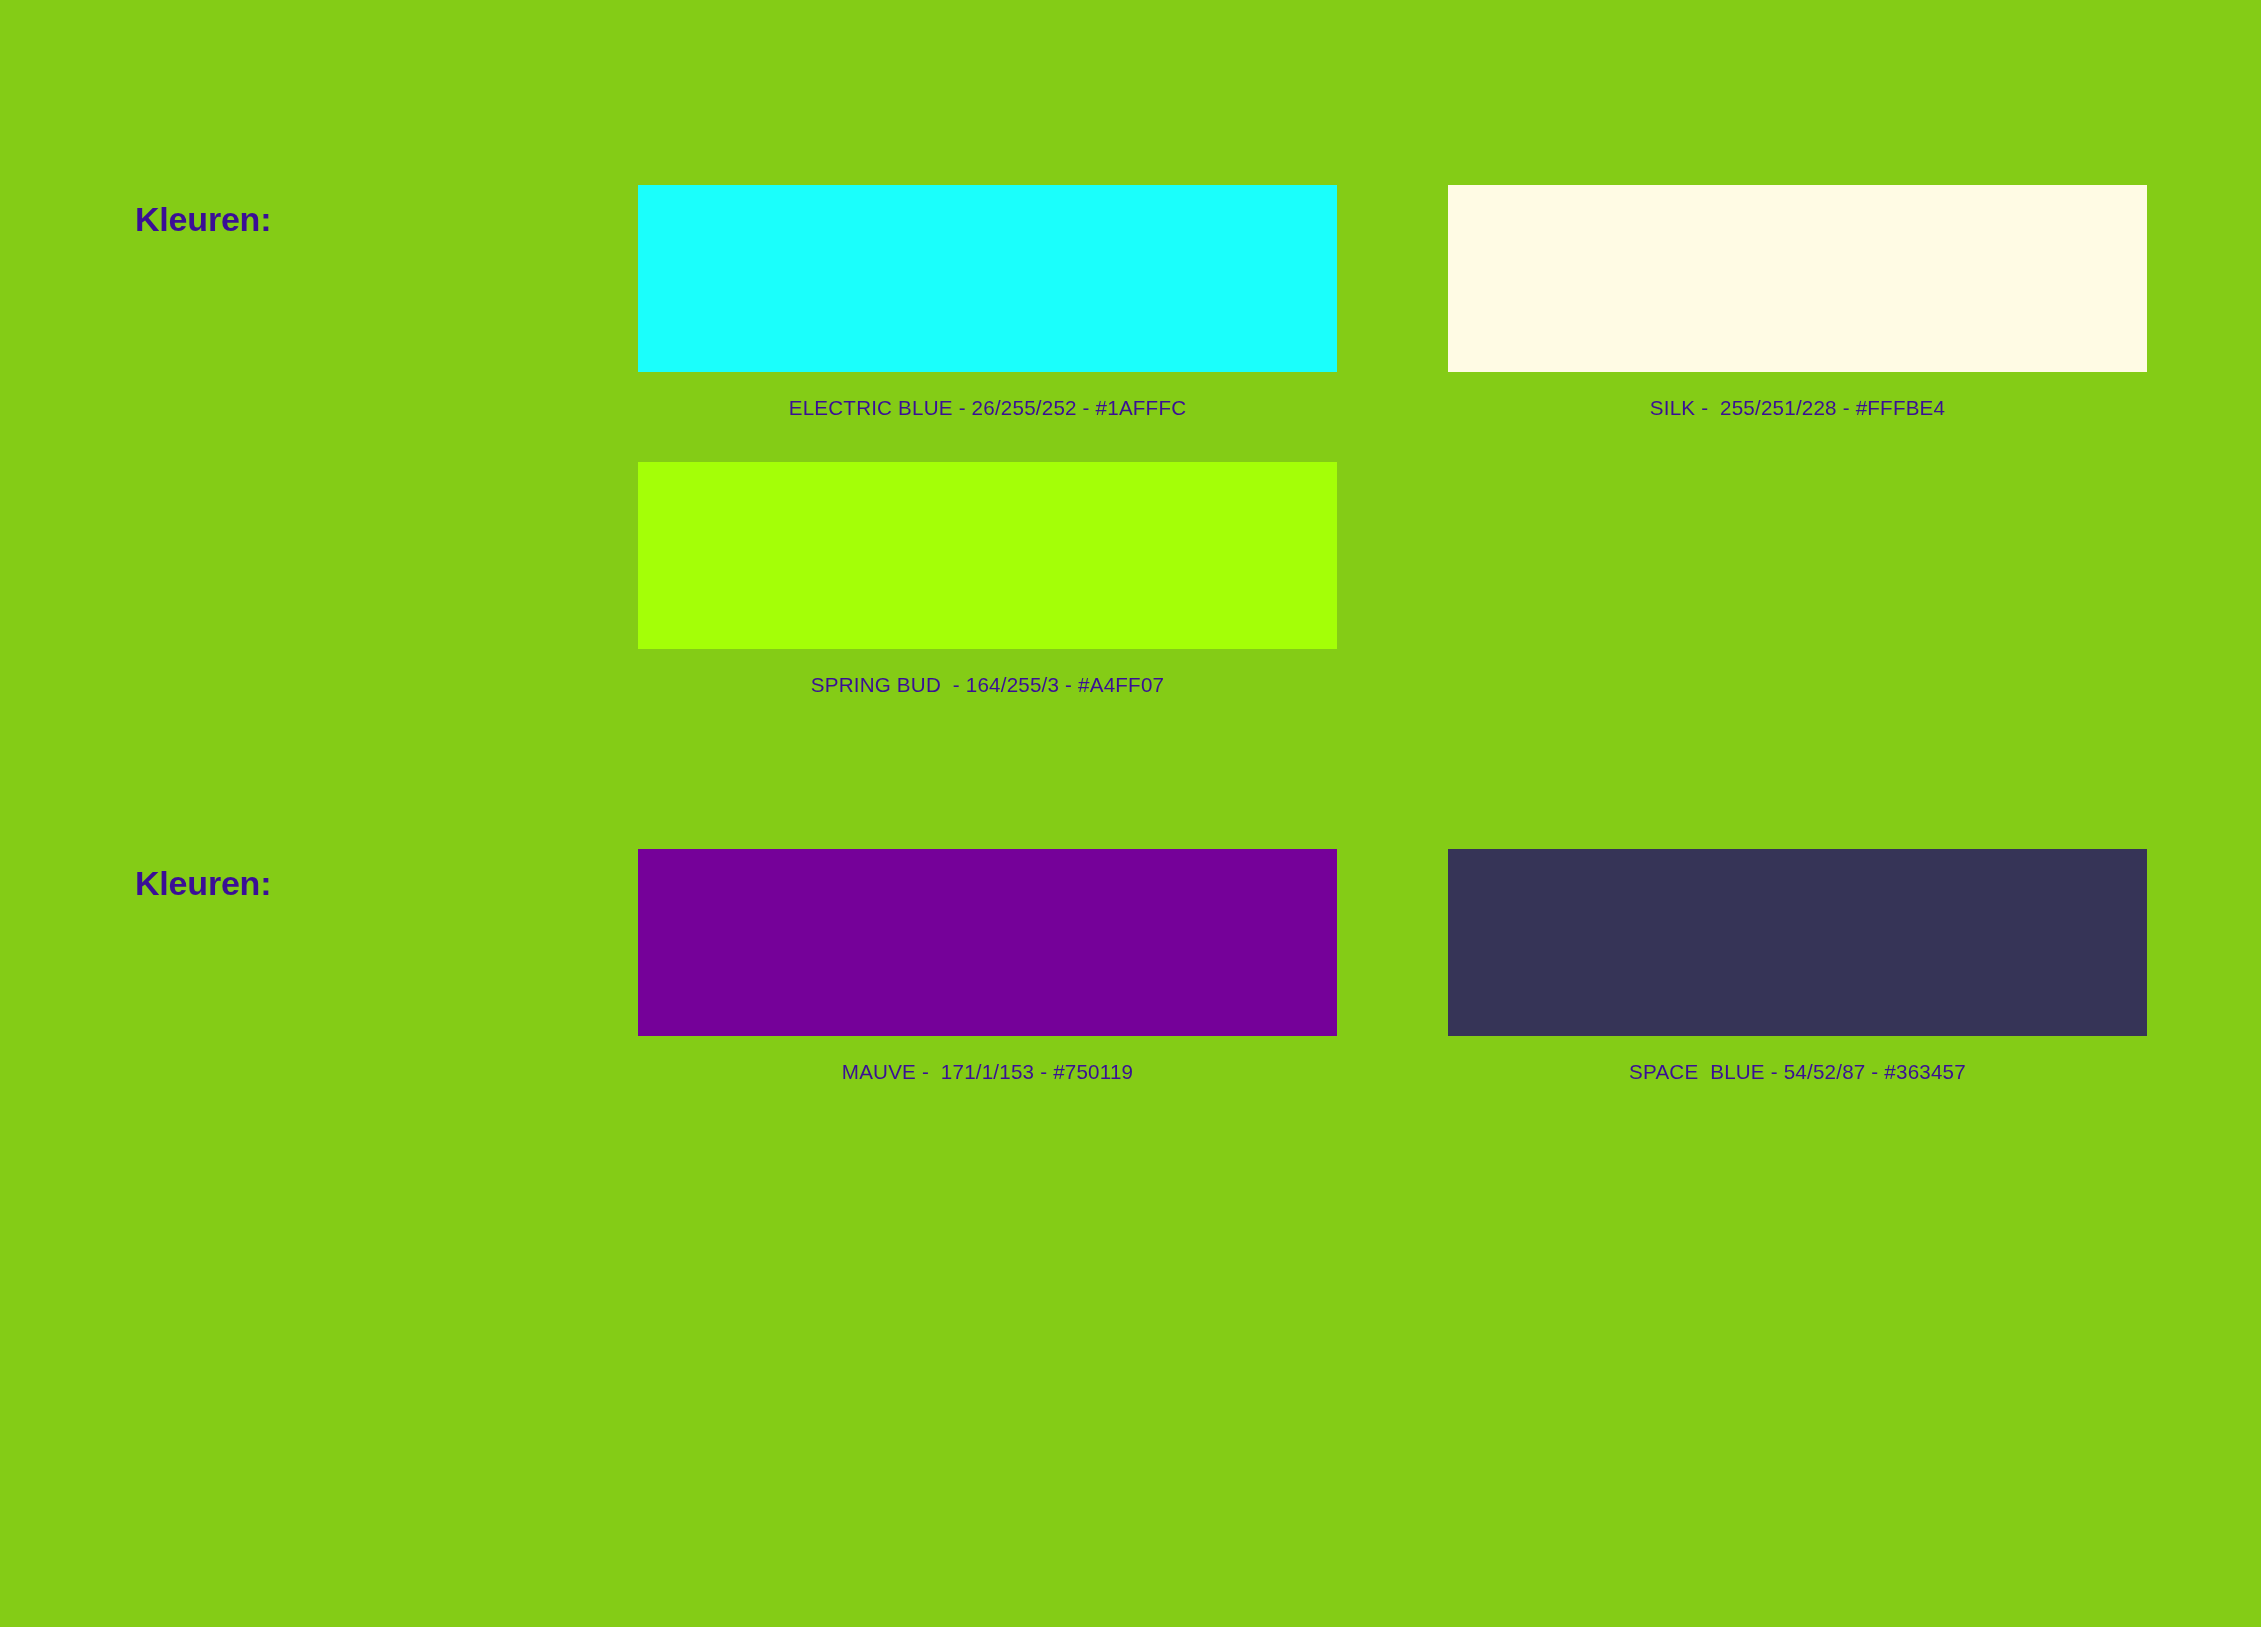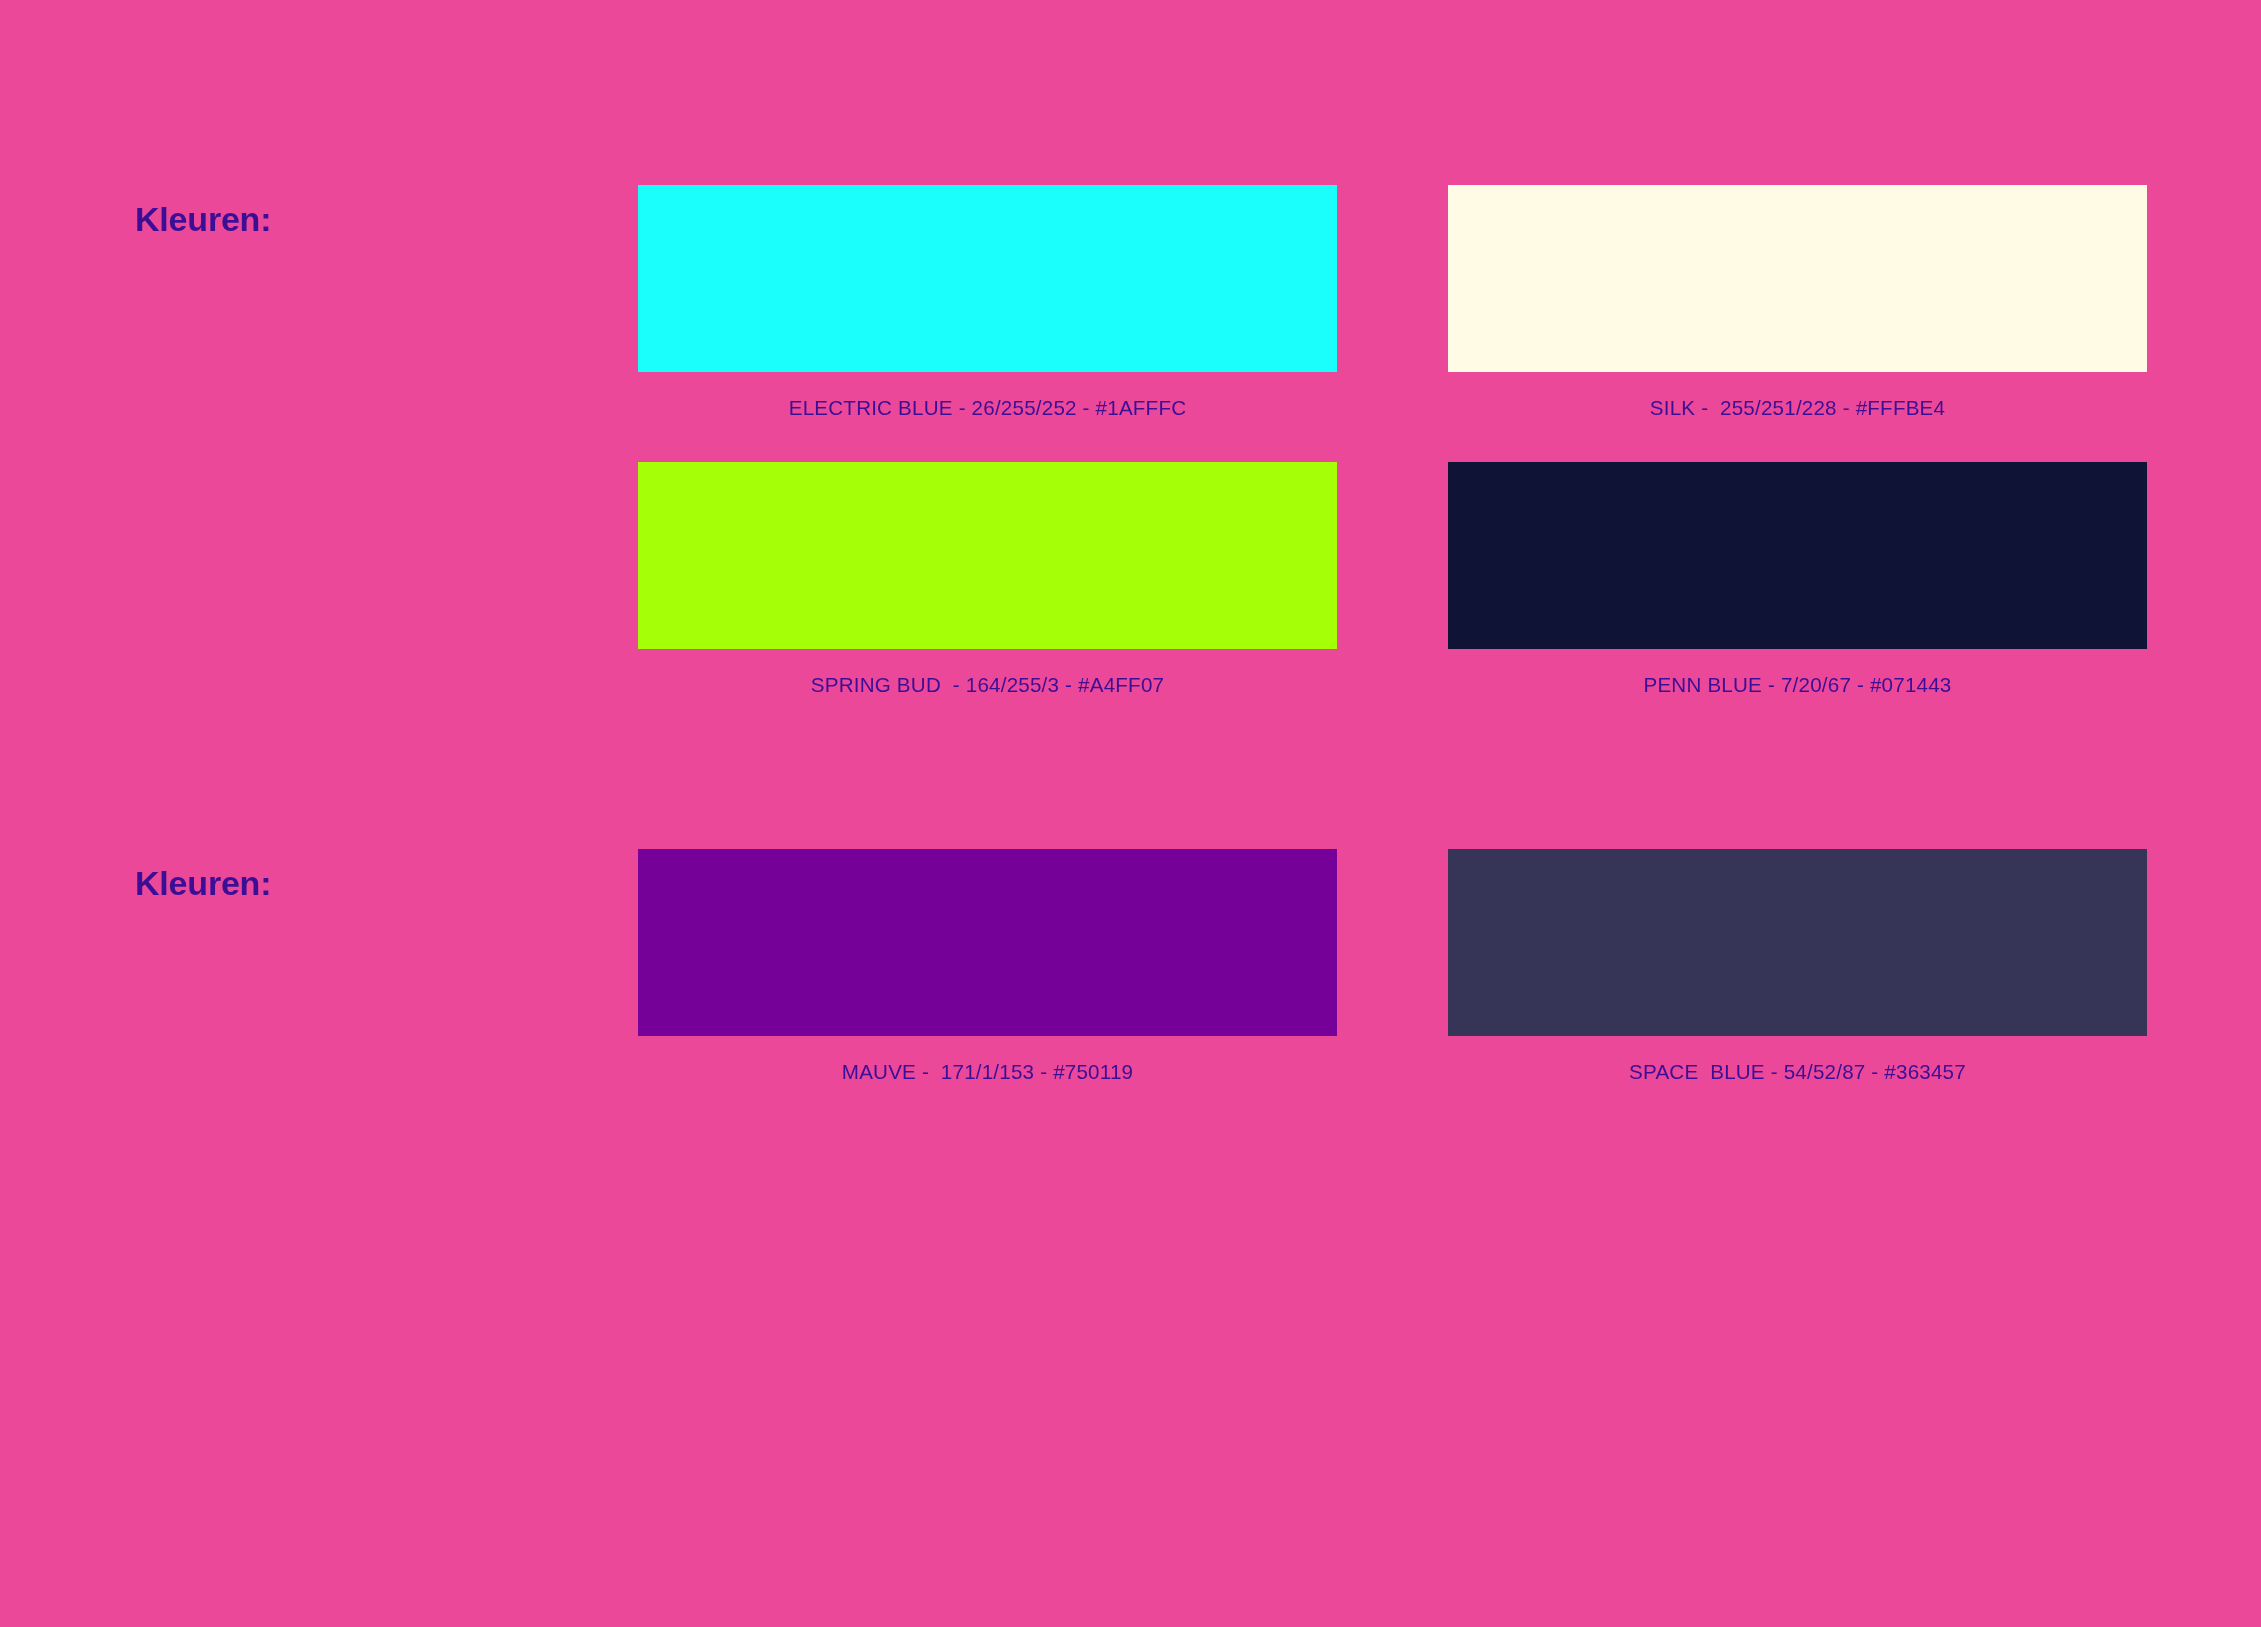--- a/index.html
+++ b/index.html
@@ -12,21 +12,21 @@
     background: #ffffff;
     font-family: "Liberation Sans", sans-serif;
     overflow: hidden;
     position: relative;
   }
 
   .page {
     position: relative;
     width: 2261px;
     height: 1628px;
-    background: #ec4899;
+    background: #84cc16;
   }
 
   
   .section {
     position: absolute;
     left: 0;
     width: 2261px;
   }
   #section-primary   { top: 185px; }
   #section-secondary { top: 849px; }
@@ -115,24 +115,20 @@
           <span class="swatch-chip" style="background-color: rgb(255, 251, 228);"></span>
           <div class="swatch-label" style="color: rgb(58, 15, 150);">SILK -  255/251/228 - #FFFBE4</div>
         </div>
       </div>
 
       <div class="swatch-row">
         <div class="swatch-cell col-left">
           <span class="swatch-chip" style="background-color: rgb(164, 255, 7);"></span>
           <div class="swatch-label" style="color: rgb(58, 15, 150);">SPRING BUD  - 164/255/3 - #A4FF07</div>
         </div>
-        <div class="swatch-cell col-right">
-          <span class="swatch-chip" style="background-color: rgb(15, 20, 55);"></span>
-          <div class="swatch-label" style="color: rgb(58, 15, 150);">PENN BLUE - 7/20/67 - #071443</div>
-        </div>
       </div>
 
     </div>
   </div>
 
   <div class="section" id="section-secondary">
 
     <div class="section-heading" style="color: rgb(58, 15, 150);">
       <span class="line">Kleuren:</span>
     </div>

